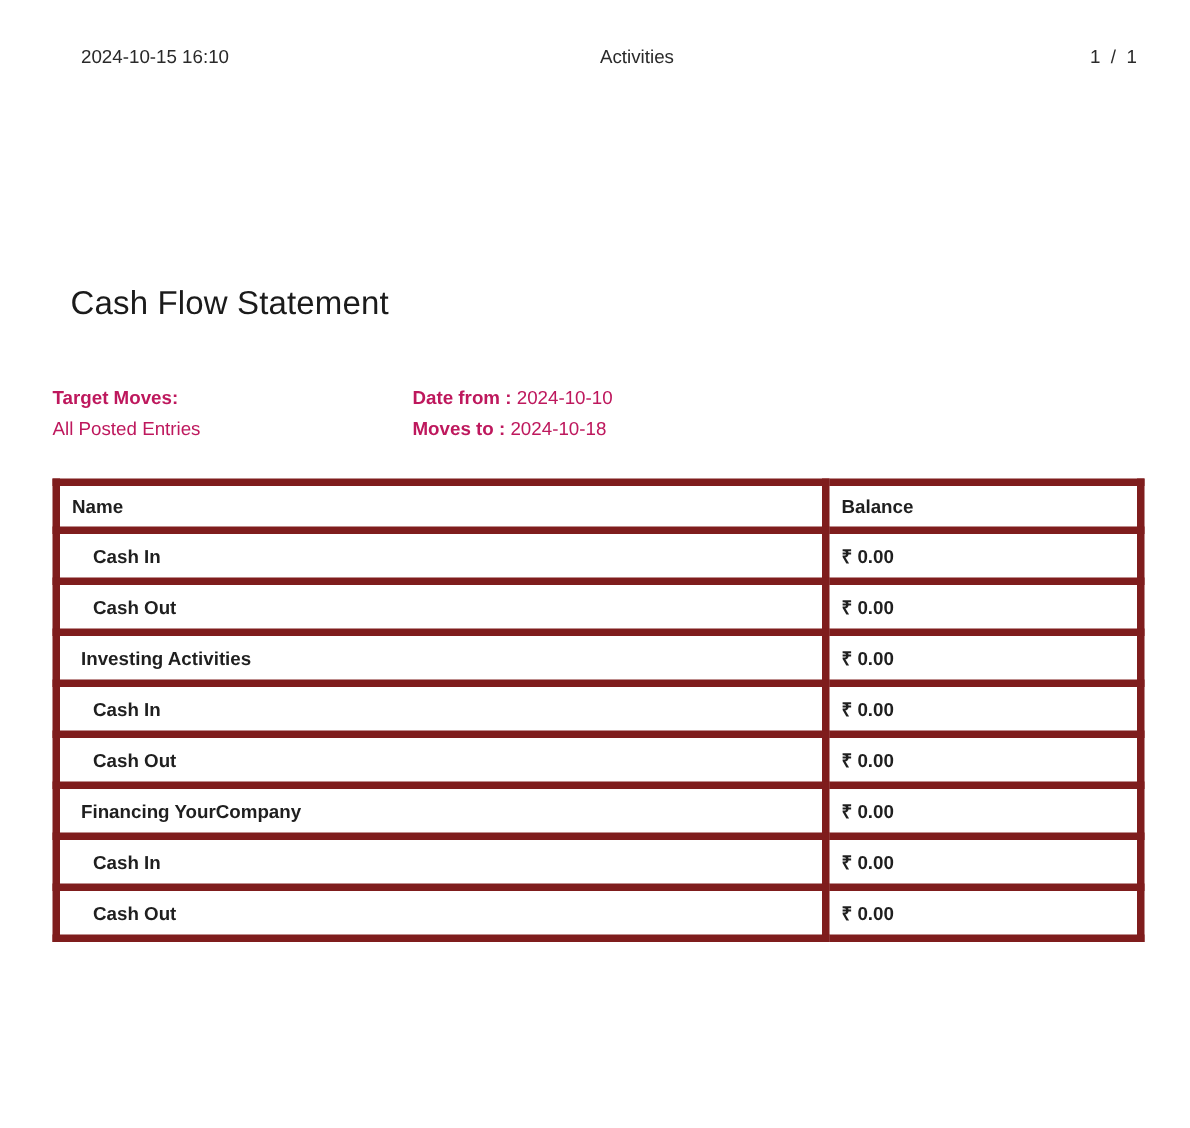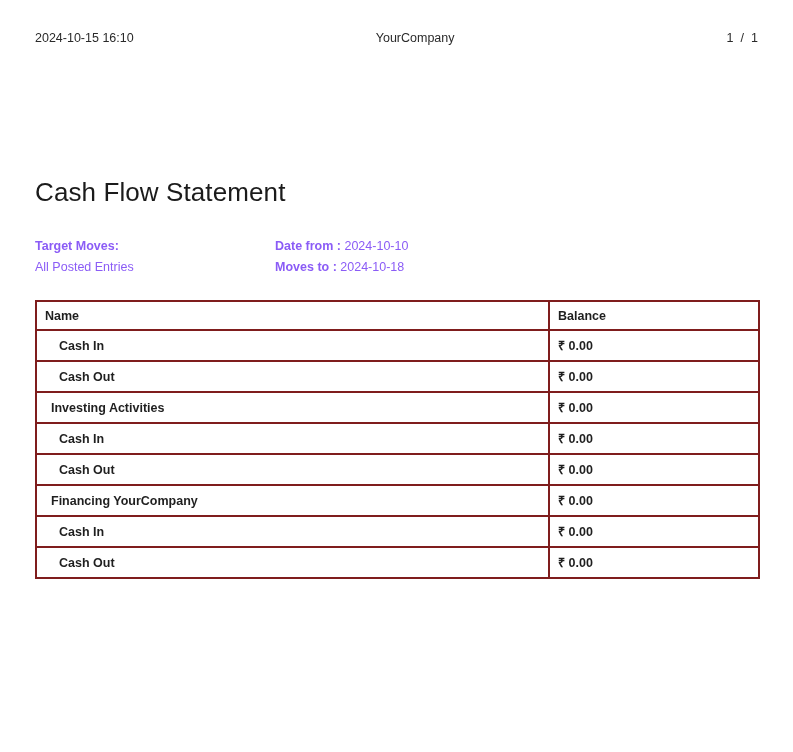--- a/index.html
+++ b/index.html
@@ -23,72 +23,73 @@
   }
 
   
   .doc-header {
     display: flex;
     align-items: baseline;
     justify-content: flex-start;
     padding-top: 31px;
     font-size: 12.5px;
     color: #2a2a2a;
+    margin-left: 19px;
   }
   .doc-header .hdr-left {
     flex: 0 0 auto;
   }
   .doc-header .hdr-center {
     flex: 1 1 auto;
     text-align: center;
     padding-right: 30px;
   }
   .doc-header .hdr-right {
     flex: 0 0 auto;
     display: flex;
     gap: 7px;
     align-items: baseline;
   }
   .hdr-right .sep { color: #2a2a2a; }
 
   
   .report-title {
-    margin: 0;
+    margin: 12px;
     padding-top: 132px;
-    font-size: 26px;
+    font-size: 22px;
     font-weight: 400;
     letter-spacing: 0.1px;
     color: #1b1b1b;
   }
 
   
   .meta {
     display: flex;
     padding-top: 28px;
     font-size: 12.5px;
     line-height: 21px;
-    color: #8b5cf6;
+    color: #be185d;
   }
   .meta-col-left { width: 240px; }
   .meta-col-right { width: 320px; }
   .meta .label { font-weight: bold; }
   .meta .value { font-weight: normal; margin-top: 26px; }
   .meta-row { white-space: nowrap; }
 
   
   table.cashflow {
     margin-top: 22px;
     border-collapse: collapse;
     width: 723px;
     font-size: 12.5px;
     table-layout: fixed;
   }
   table.cashflow th,
   table.cashflow td {
-    border: 2px solid #7f1d1d;
+    border: 5px solid #7f1d1d;
     padding: 6px 8px;
     height: 15px;
     vertical-align: middle;
   }
   table.cashflow th {
     font-weight: bold;
     text-align: left;
     background: #ffffff;
   }
   table.cashflow col.c-name { width: 513px; }
@@ -102,21 +103,21 @@
     font-weight: bold;
   }
 </style>
 </head>
 <body>
 
 <div class="page">
 
   <div class="doc-header">
     <div class="hdr-left">2024-10-15 16:10</div>
-    <div class="hdr-center">YourCompany</div>
+    <div class="hdr-center">Activities</div>
     <div class="hdr-right">
       <span>1</span>
       <span class="sep">/</span>
       <span>1</span>
     </div>
   </div>
 
   <h1 class="report-title">Cash Flow Statement</h1>
 
   <div class="meta">

